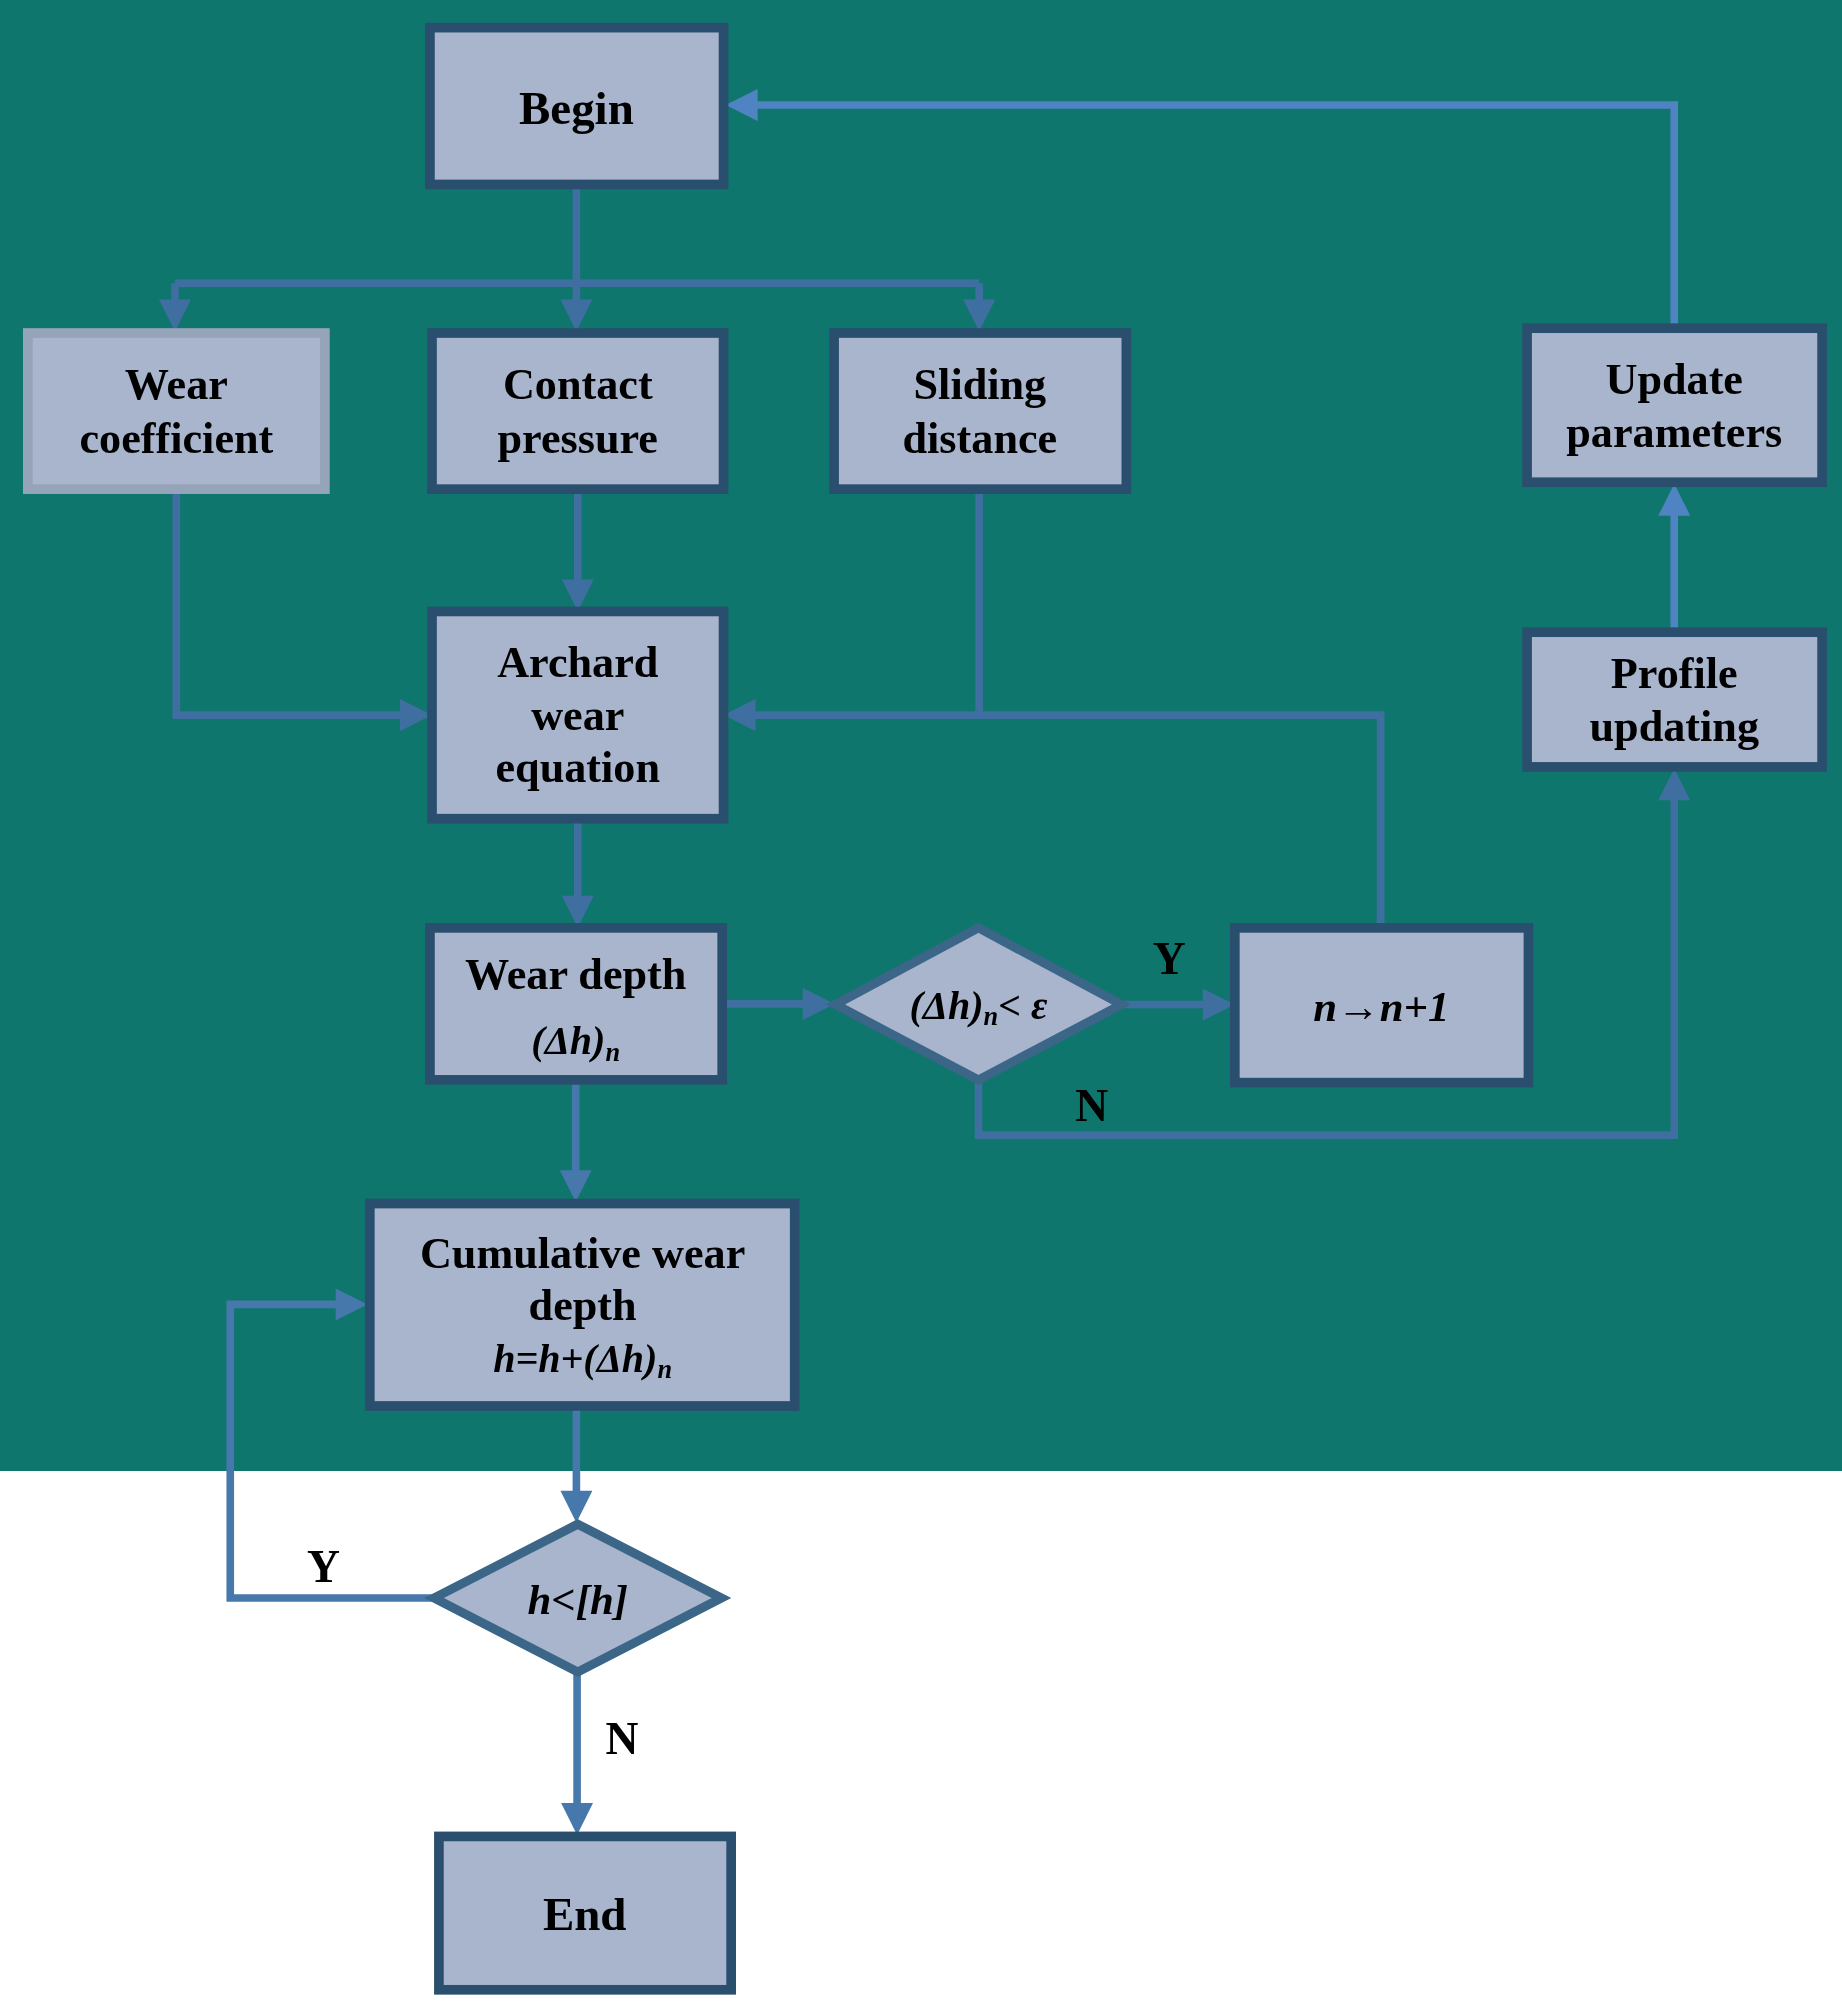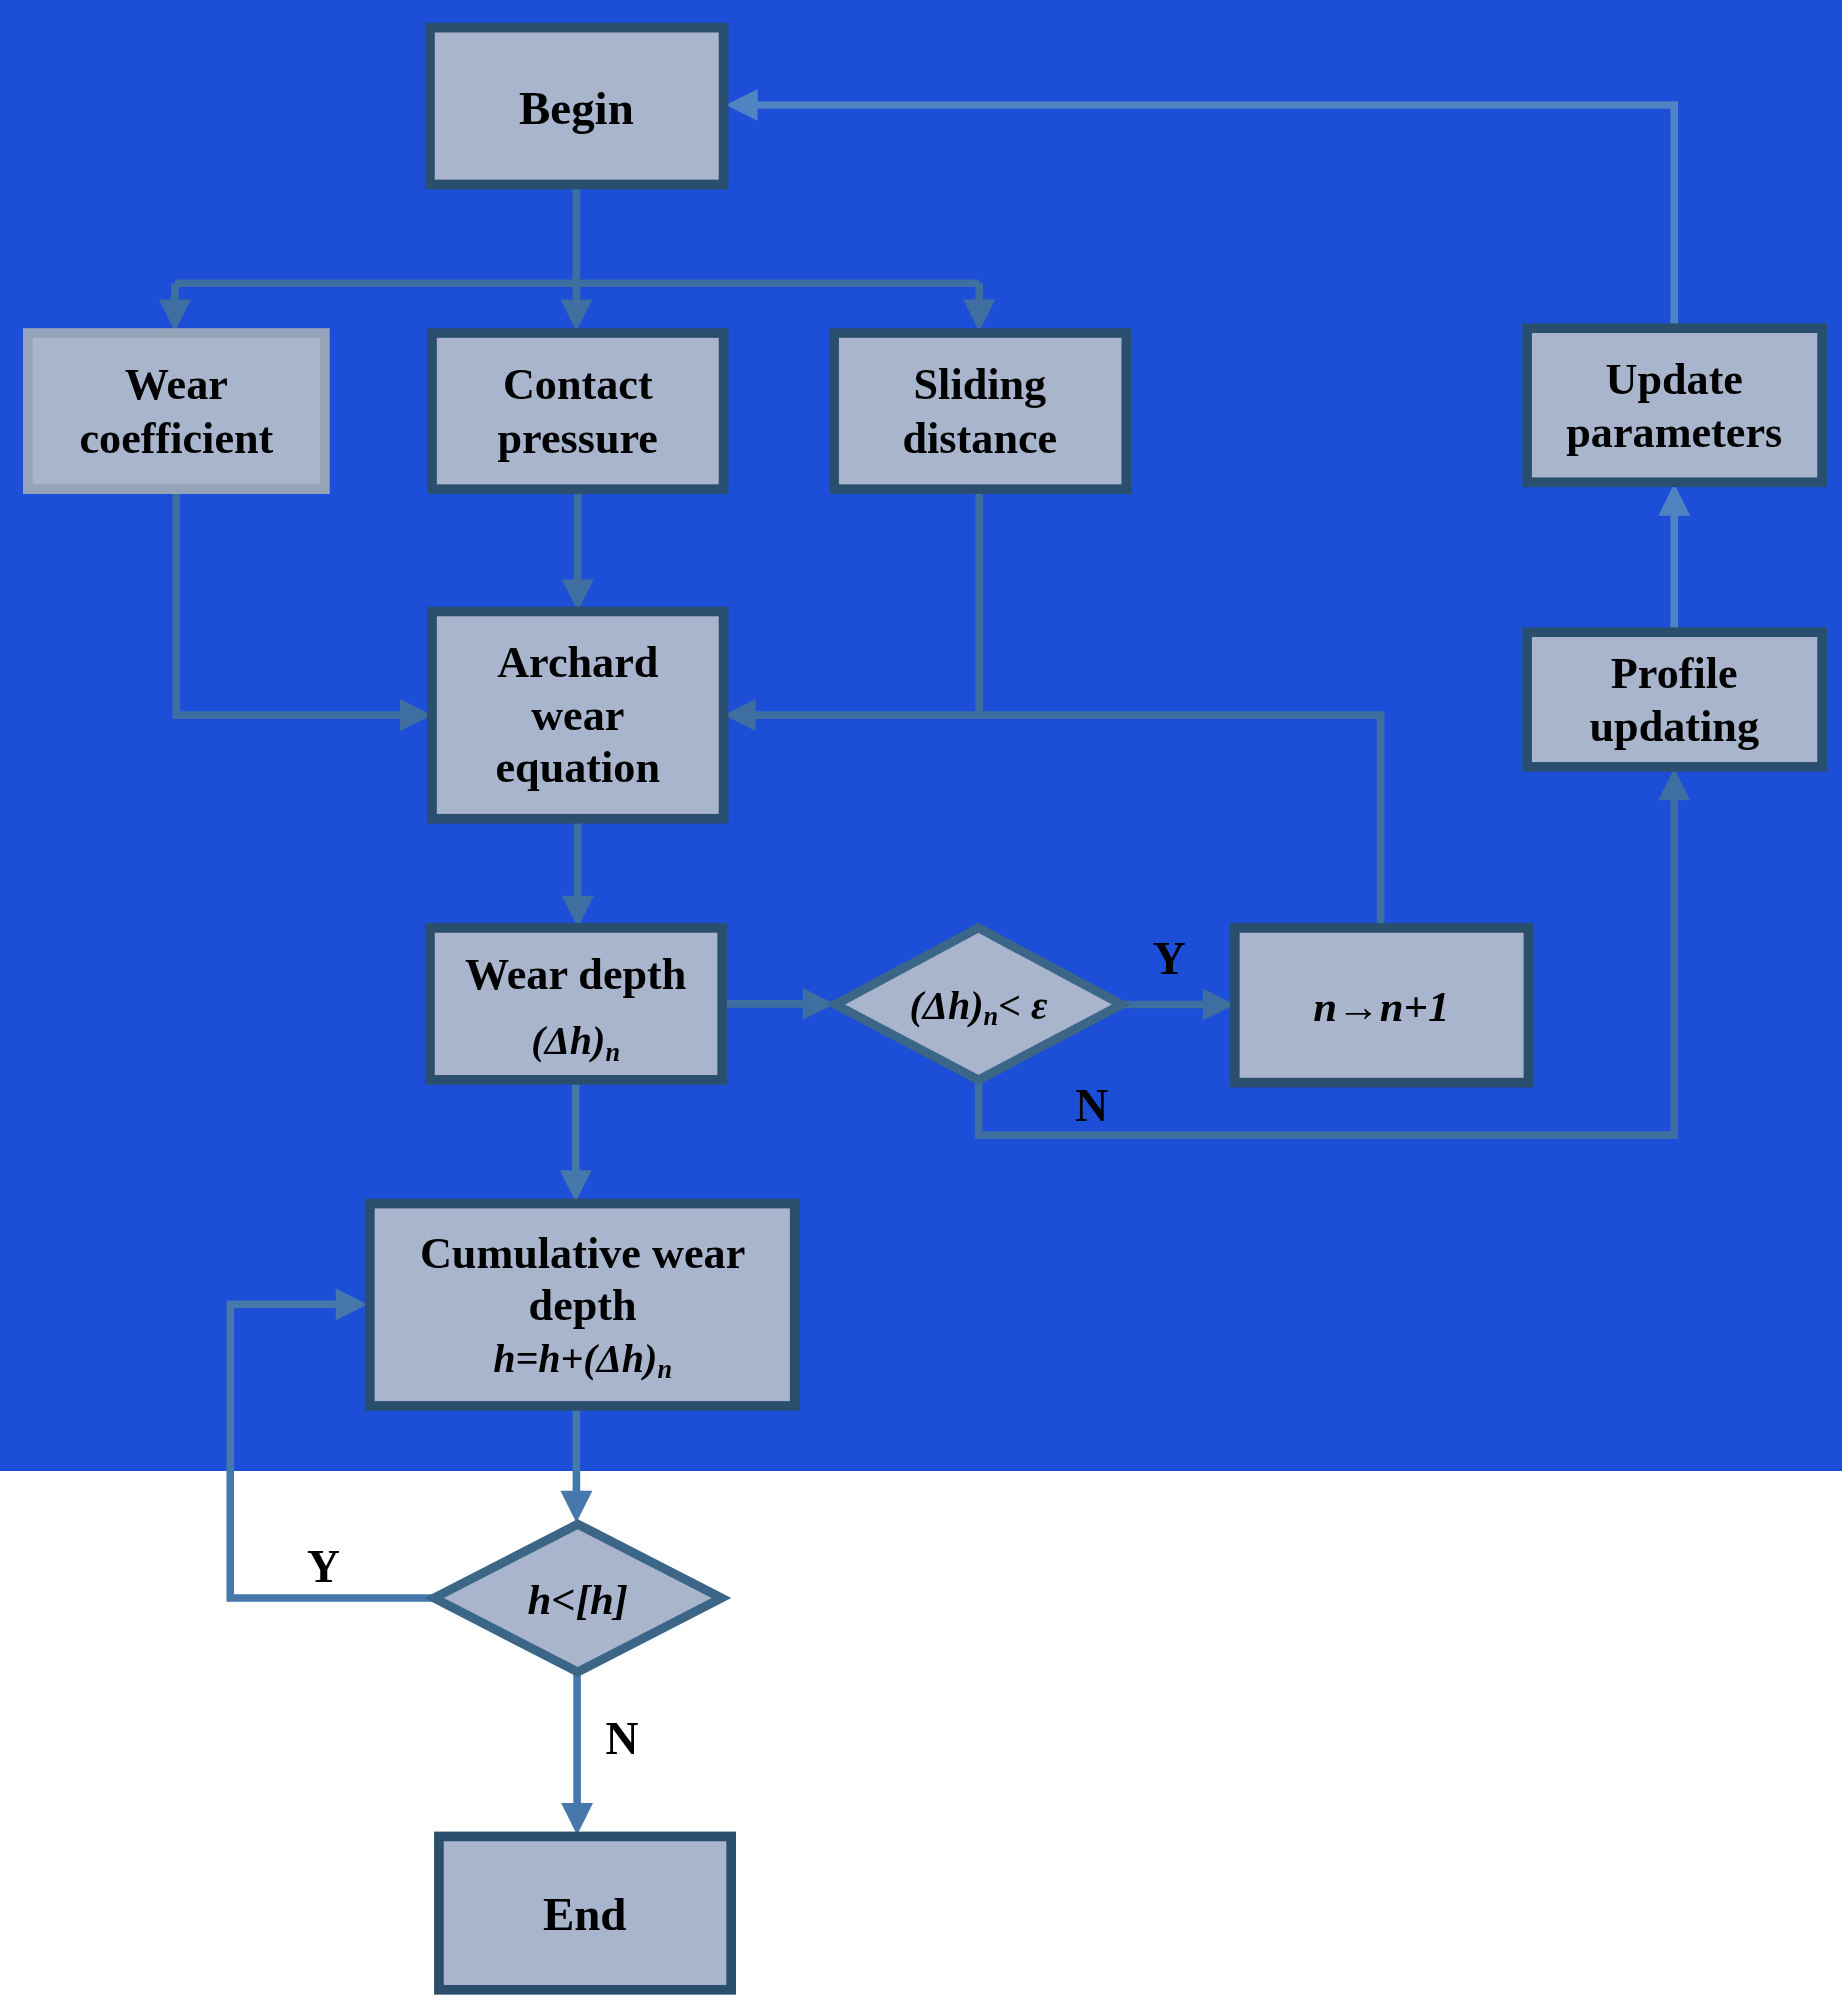--- a/index.html
+++ b/index.html
@@ -1,16 +1,16 @@
 <!DOCTYPE html>
 <html style="--node_fill: #a8b5cc; --node_border: #2a4f6e; --soft_border: #95a4b9; --diamond_border: #3c6687; --connector: #3f6fa0; --connector_soft: #4678ab; --connector_light: #5083c2;font-size:11px"><head>
 <meta charset="utf-8">
 <style>
   html,body{margin:0;padding:0;background:#ffffff;width:1843px;height:2005px;}
-  #stage{position:relative;width:1843px;height:1471px;background:#1d4ed8;}
+  #stage{position:relative;width:1843px;height:1471px;background:#0f766e;}
   svg{display:block;}
   .node{fill:var(--node_fill);stroke:var(--node_border);stroke-width:14;}
   .node--soft{stroke:var(--soft_border);}
   .diamond{fill:var(--node_fill);stroke:var(--diamond_border);stroke-width:13;}
   .edge{fill:none;stroke:var(--connector);stroke-width:11;}
   .edge--soft{stroke:var(--connector_soft);}
   .edge--light{stroke:var(--connector_light);}
   text{font-family:"Liberation Serif","DejaVu Serif",serif;fill:#000000;}
   .lbl{font-size:64px;font-weight:bold;text-anchor:middle;dominant-baseline:central;}
   .lbl-big{font-size:68px;font-weight:bold;text-anchor:middle;dominant-baseline:central;}

